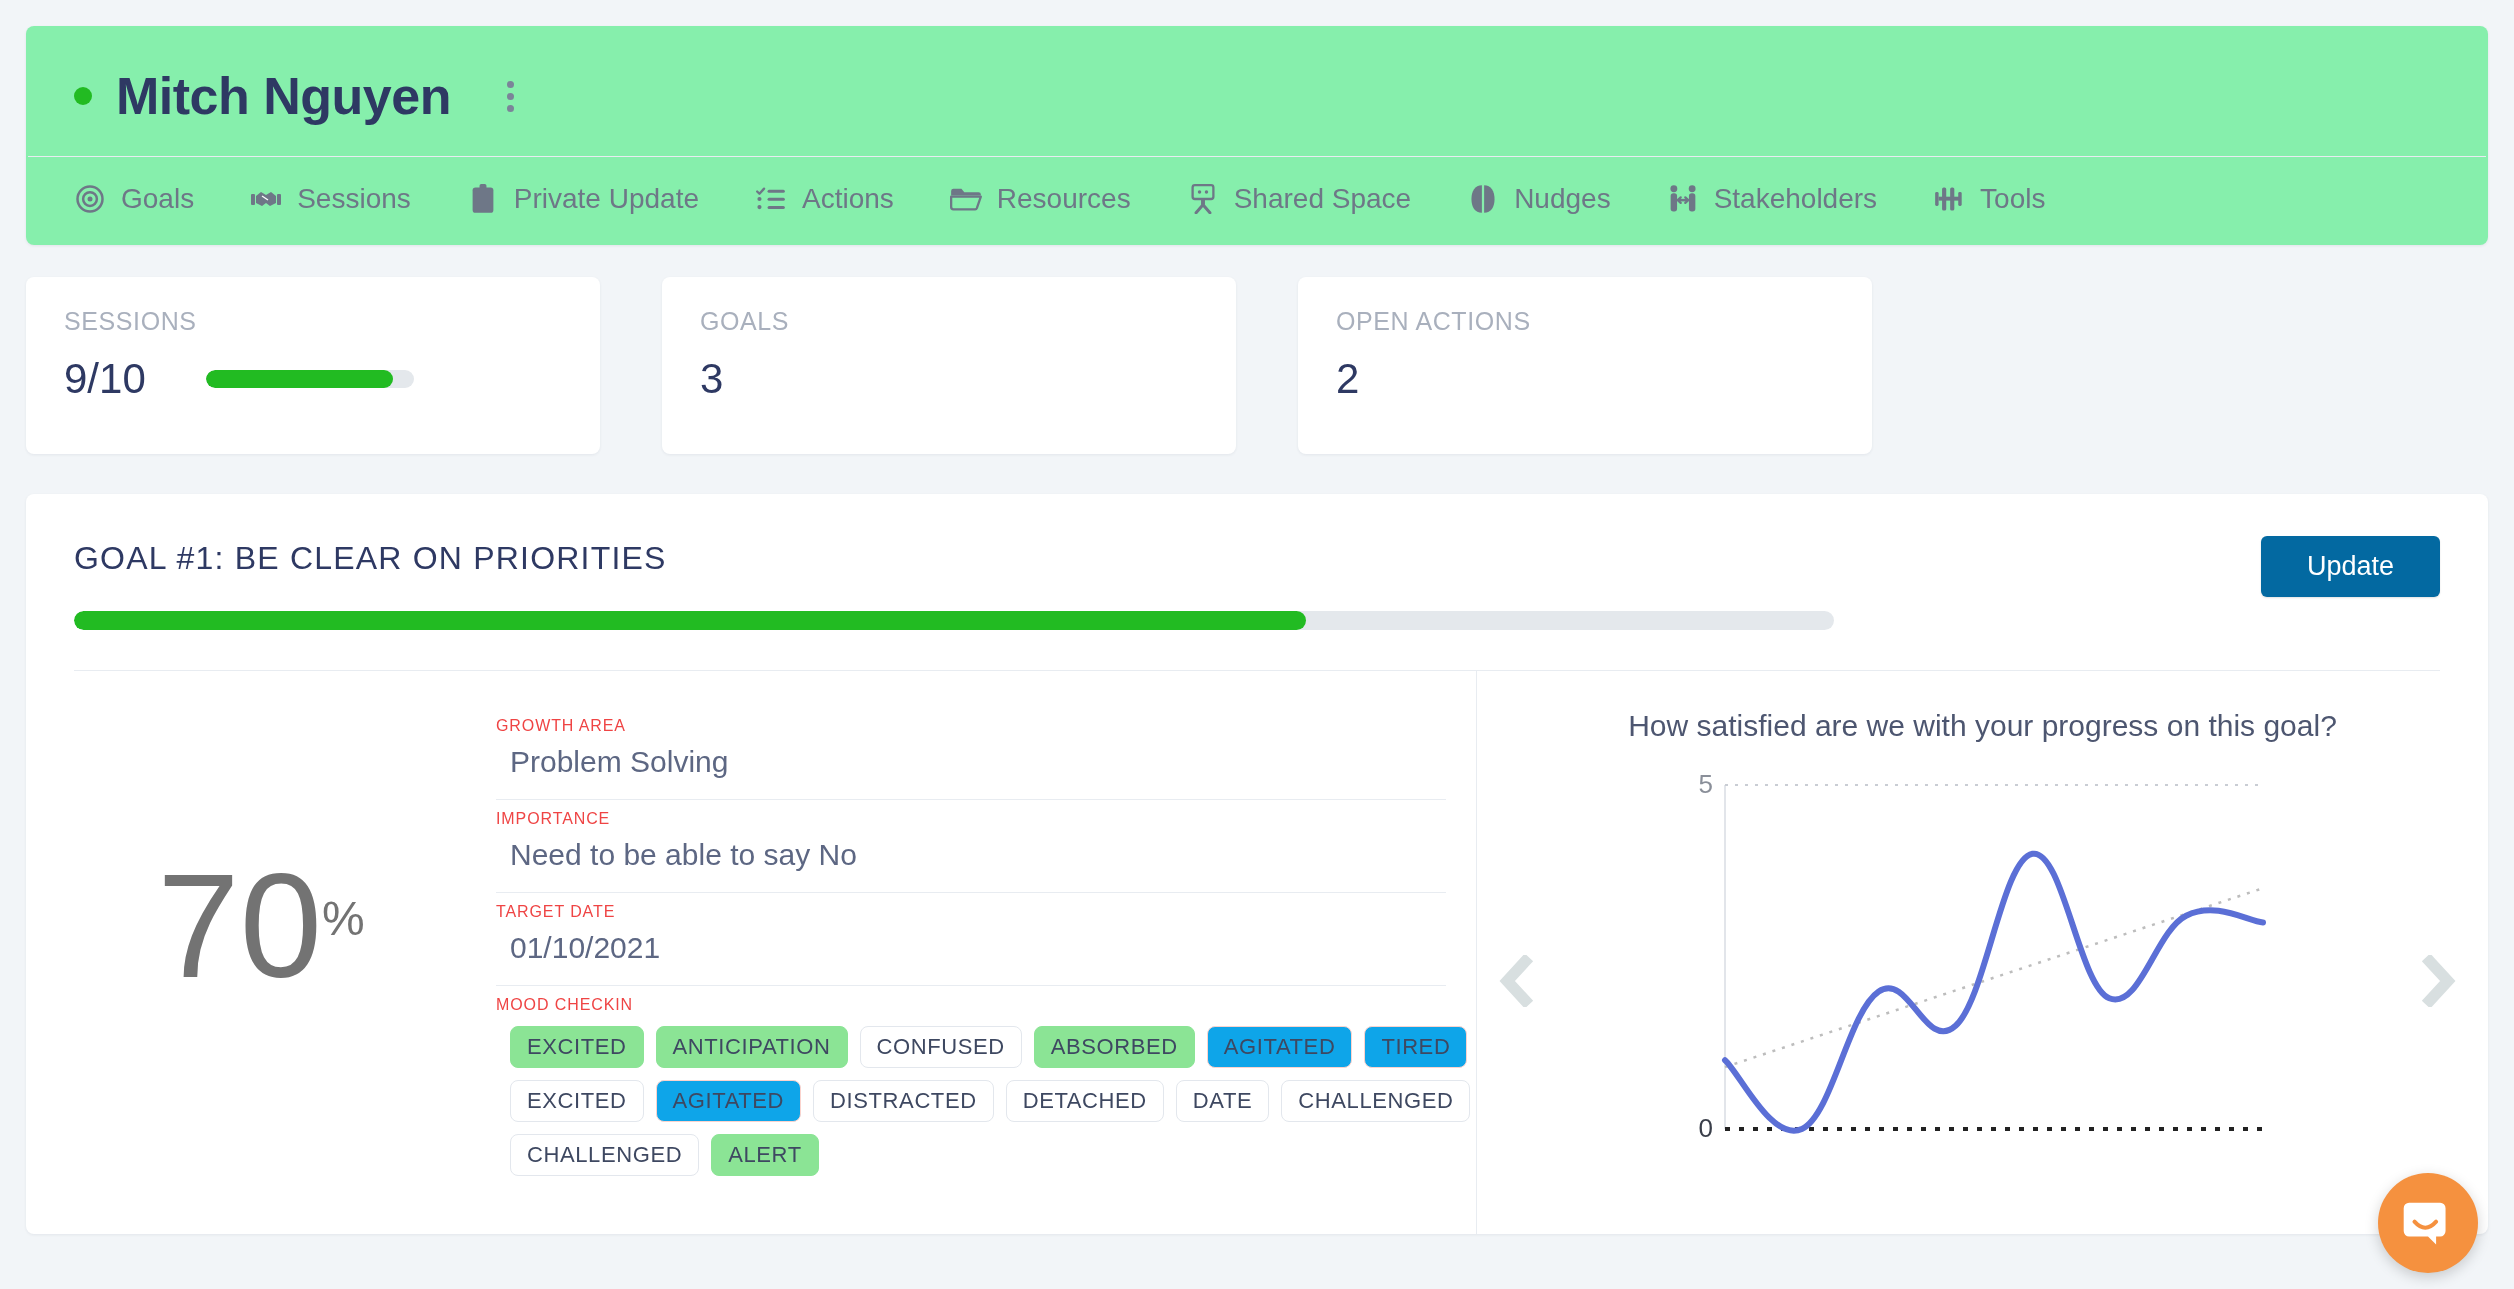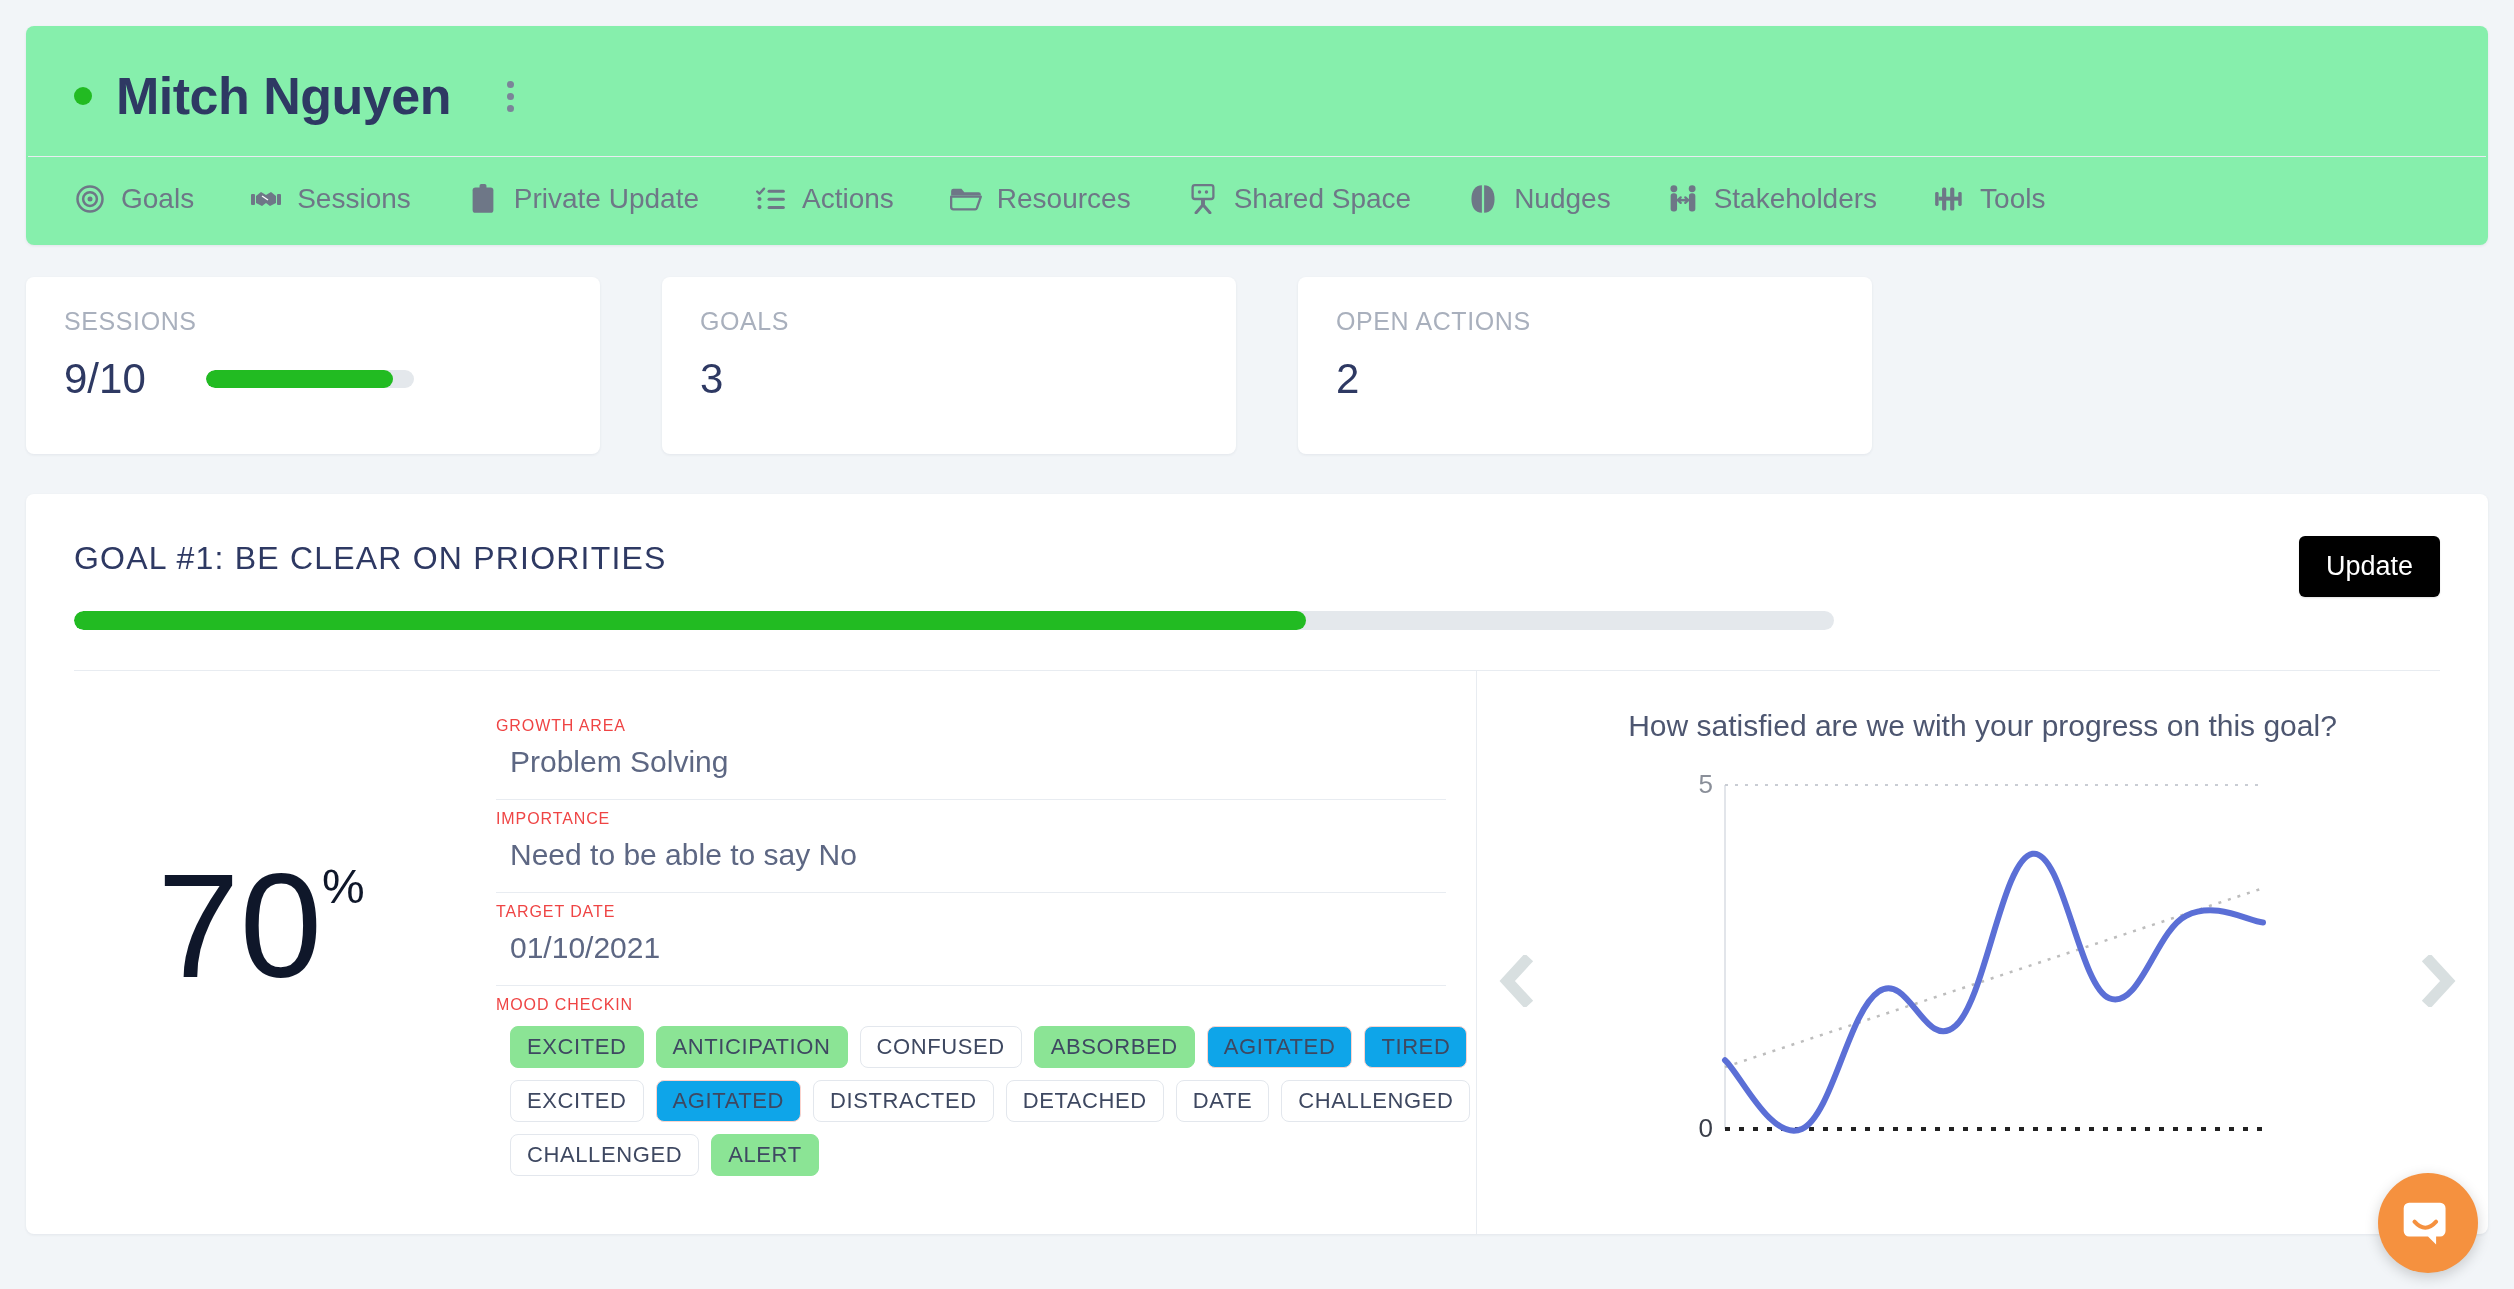--- a/index.html
+++ b/index.html
@@ -168,26 +168,26 @@
   }
   .goal-bar-fill {
     height: 100%;
     background: #22bb22;
     border-radius: 12px;
   }
   .update-btn {
     position: absolute;
     right: 48px;
     top: 42px;
-    background: #000000;
+    background: #0369a1;
     color: #ffffff;
     font-size: 27px;
     border: none;
     border-radius: 6px;
-    padding: 15px 27px;
+    padding: 15px 46px;
     cursor: pointer;
     font-family: "Liberation Sans", sans-serif;
     box-shadow: 0 1px 2px rgba(0,0,0,0.12);
   }
   .goal-sep {
     height: 1px;
     background: #e8ecf1;
     margin-top: 40px;
   }
 
@@ -198,22 +198,22 @@
   }
   .percent-col {
     width: 470px;
     display: flex;
     align-items: center;
     justify-content: center;
     padding-bottom: 110px;
   }
   .percent-wrap {
     display: flex;
-    align-items: flex-start;
-    color: #0f172a;
+    align-items: center;
+    color: #737373;
   }
   .percent-num {
     font-size: 148px;
     line-height: 0.85;
     font-weight: 400;
   }
   .percent-sign {
     font-size: 48px;
     line-height: 1;
     padding-bottom: 14px;

